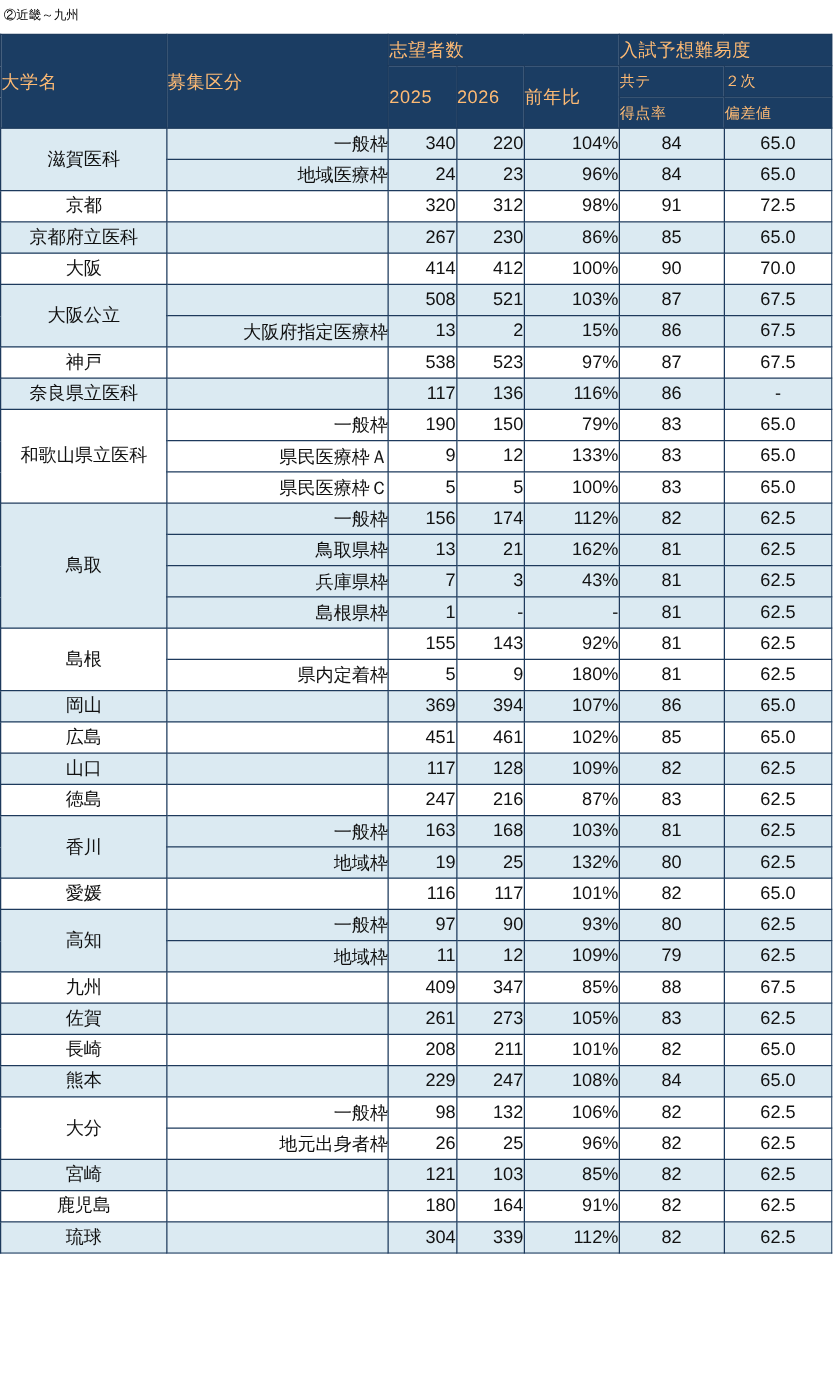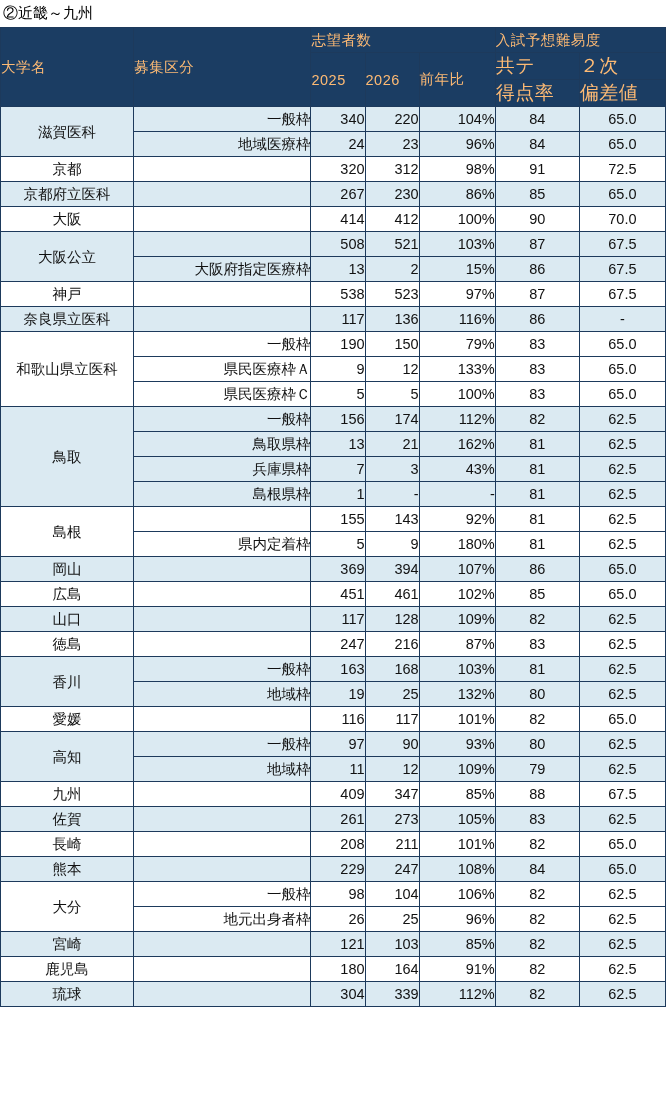--- a/index.html
+++ b/index.html
@@ -10,21 +10,21 @@
   body {
     width: 666px;
     font-family: "Liberation Sans", sans-serif;
     color: #111;
   }
   #wrap {
     width: 666px;
     padding: 0;
   }
   #title {
-    font-size: 15px;
+    font-size: 10px;
     line-height: 18px;
     padding: 4px 0 5px 3px;
     color: #000;
     font-family: "Liberation Sans", sans-serif;
   }
   table.main {
     border-collapse: collapse;
     width: 666px;
     table-layout: fixed;
   }
@@ -39,21 +39,21 @@
   
   th.hd {
     background: #1b3d63;
     color: #fdba74;
     font-weight: bold;
     text-align: left;
     font-size: 14.5px;
     letter-spacing: 0.5px;
     border: 1px solid #0f2c49;
   }
-  th.hd.small { font-size: 19px; }
+  th.hd.small { font-size: 12px; }
   
   td.name {
     padding-left: 4px;
     text-align: center;
     white-space: normal;
     line-height: 16px;
     font-size: 15px;
   }
   td.cat {
     padding-left: 5px;
@@ -382,21 +382,21 @@
           <td class="num shade">229</td>
           <td class="num shade">247</td>
           <td class="num shade">108%</td>
           <td class="center shade">84</td>
           <td class="center shade">65.0</td>
         </tr>
         <tr>
           <td class="name white" rowspan="2">大分</td>
           <td class="cat white">一般枠</td>
           <td class="num white">98</td>
-          <td class="num white">104</td>
+          <td class="num white">132</td>
           <td class="num white">106%</td>
           <td class="center white">82</td>
           <td class="center white">62.5</td>
         </tr>
         <tr>
           <td class="cat white">地元出身者枠</td>
           <td class="num white">26</td>
           <td class="num white">25</td>
           <td class="num white">96%</td>
           <td class="center white">82</td>

